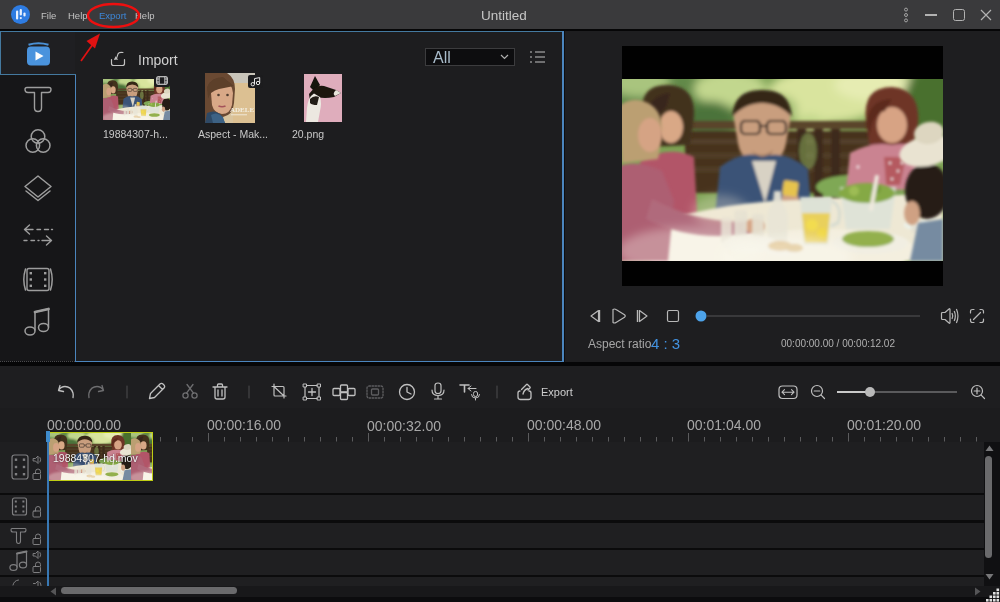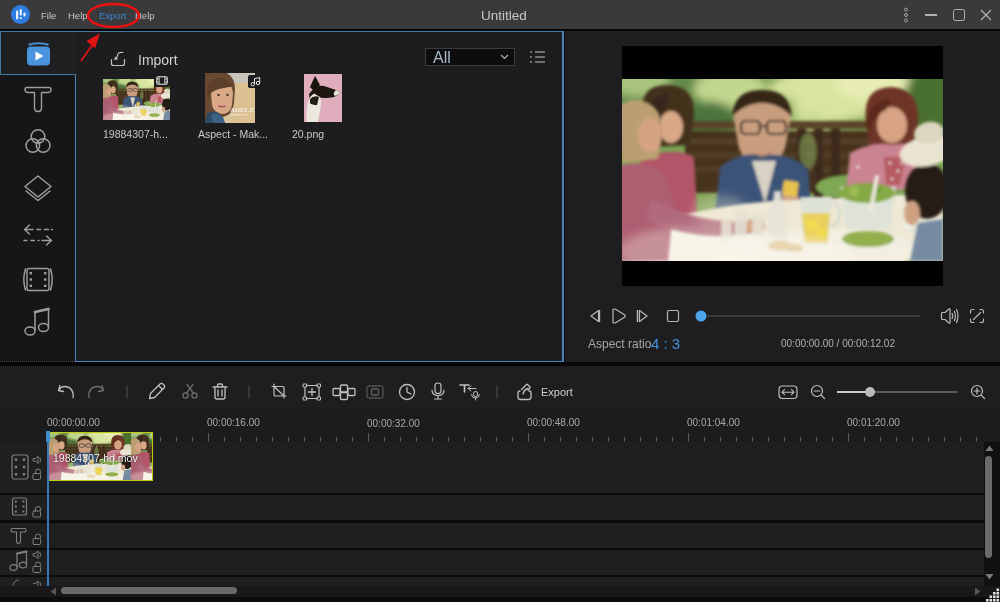--- a/index.html
+++ b/index.html
@@ -2,21 +2,21 @@
 <html><head>
 <meta charset="utf-8">
 <style>
 * { margin:0; padding:0; box-sizing:border-box; }
 html,body { width:1000px; height:602px; background:#0d0d0f; overflow:hidden;
   font-family:"Liberation Sans", sans-serif; }
 #app { position:absolute; left:0; top:0; width:1000px; height:602px; }
 .abs { position:absolute; }
 svg { display:block; }
 .menu { position:absolute; top:0; height:36px; line-height:31px; font-size:9.5px; color:#c4c4c4; }
-.rlabel { position:absolute; top:0; font-size:10px; color:#a8a8a8; white-space:nowrap; }
+.rlabel { position:absolute; top:0; font-size:14px; color:#a8a8a8; white-space:nowrap; }
 .cap { position:absolute; font-size:10.5px; color:#c9c9c9; white-space:nowrap; }
 </style>
 </head>
 <body>
 <div id="app">
 
 <svg width="0" height="0" style="position:absolute">
 <defs>
 <linearGradient id="sky" x1="0" y1="0" x2="0" y2="1">
   <stop offset="0" stop-color="#a9c573"></stop>

